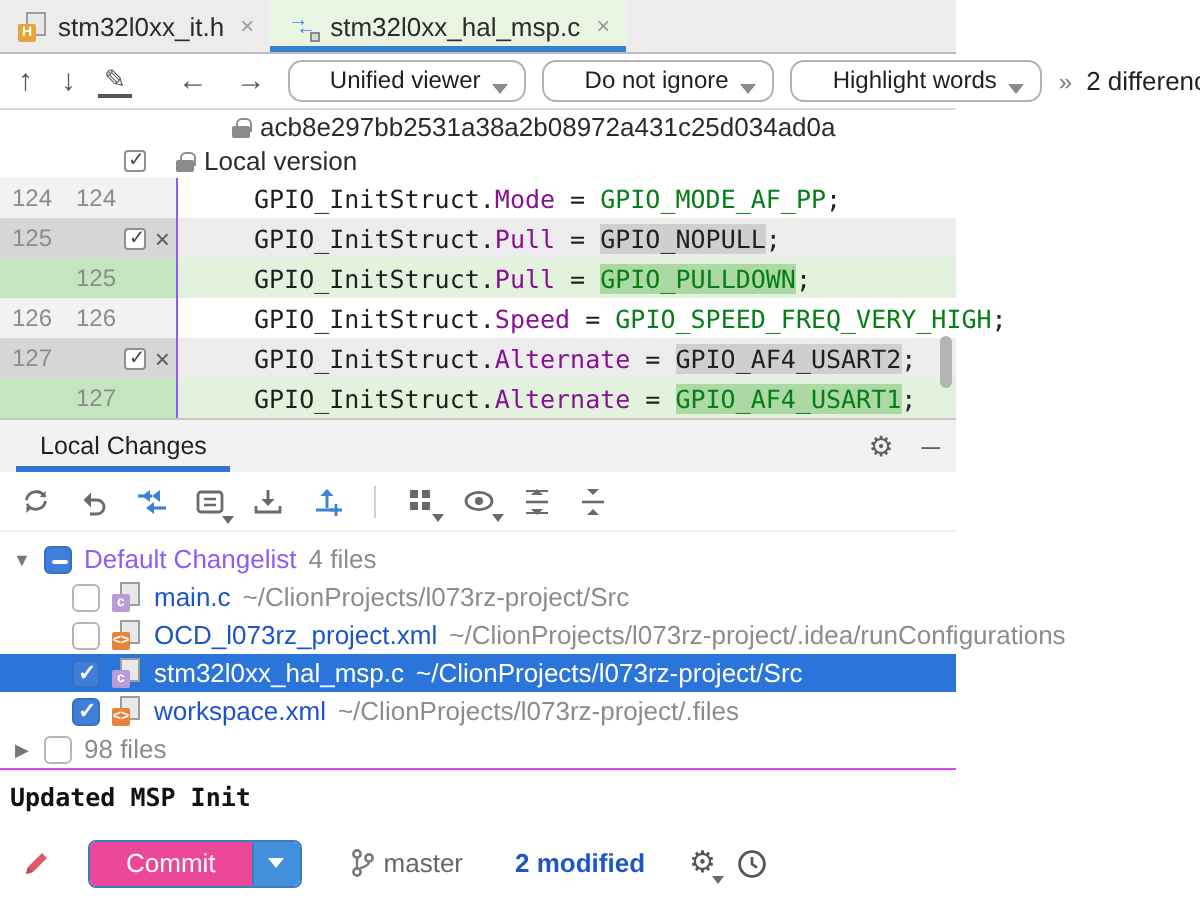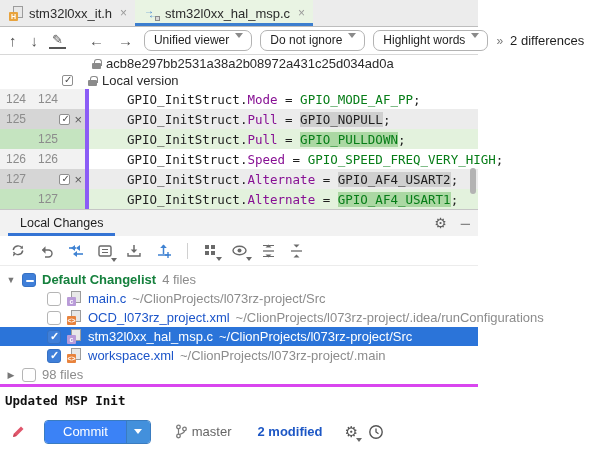--- a/index.html
+++ b/index.html
@@ -22,38 +22,38 @@
   .difficon .a1, .difficon .a2 { position:absolute; font-size:10px; font-weight:bold; color:#3f82d2; line-height:1; }
   .difficon .a1 { top:0; left:0; }
   .difficon .a2 { bottom:0; right:2px; }
   .difficon .lk { position:absolute; right:0; bottom:-1px; width:5px; height:5px; border:1px solid #8a8a8a; background:#d9d9d9; }
 
   
   .diff-toolbar { height:28px; background:#fff; border-bottom:1px solid #d8d8d8; display:flex; align-items:center; padding:0 6px; gap:8px; flex:0 0 auto; }
   .tbtn { color:#555; font-size:15px; line-height:1; padding:1px 3px; }
   .tbtn.pencil { font-size:13px; border-bottom:2px solid #555; }
   .tb-sep { width:1px; height:16px; background:#d0d0d0; margin:0 2px; }
-  .dropdown { display:flex; align-items:flex-start; gap:6px; border:1px solid #b3b3b3; border-radius:7px; background:#fff; padding:2px 8px 3px 9px; font-size:12px; color:#1f1f1f; white-space:nowrap; }
+  .dropdown { display:flex; align-items:flex-end; gap:6px; border:1px solid #b3b3b3; border-radius:7px; background:#fff; padding:2px 8px 3px 20px; font-size:12px; color:#1f1f1f; white-space:nowrap; }
   .caret { width:0; height:0; border-left:4px solid transparent; border-right:4px solid transparent; border-top:5px solid #8a8a8a; display:inline-block; }
   .chevrons { color:#7a7a7a; font-size:12px; letter-spacing:-1px; }
   .diffcount { font-size:13px; color:#1f1f1f; white-space:nowrap; }
 
   
   .diff-editor { flex:0 0 auto; background:#fff; position:relative; }
-  .meta-row { height:17px; display:flex; align-items:center; gap:5px; padding-left:92px; font-size:13px; color:#2b2b2b; }
+  .meta-row { height:17px; display:flex; align-items:center; gap:5px; padding-left:116px; font-size:13px; color:#2b2b2b; }
   .meta-row.version { padding-left:62px; }
   .lock { width:9px; height:10px; position:relative; display:inline-block; flex:0 0 auto; }
   .lock::before { content:""; position:absolute; top:0; left:1.5px; width:6px; height:6px; border:1.5px solid #8b8b8b; border-bottom:none; border-radius:3px 3px 0 0; }
   .lock::after { content:""; position:absolute; bottom:0; left:0; width:9px; height:6px; background:#8b8b8b; border-radius:1px; }
   .gcb { width:11px; height:11px; border:1px solid #8f8f8f; border-radius:2px; background:#fff; position:relative; display:inline-block; }
   .gcb::after { content:"✓"; position:absolute; top:-2px; left:1px; font-size:10px; color:#4d4d4d; }
   .meta-row .gcb { margin-right:10px; }
 
   .code-row { height:20px; display:flex; align-items:stretch; font-family:"DejaVu Sans Mono", monospace; font-size:12.5px; }
-  .gutter { width:89px; flex:0 0 auto; display:flex; align-items:center; border-right:4px solid #8b5cf6; color:#8c8c8c; font-family:"Liberation Sans", sans-serif; font-size:12px; padding:0 3px 0 6px; }
+  .gutter { width:89px; flex:0 0 auto; display:flex; align-items:center; border-right:1px solid #8b5cf6; color:#8c8c8c; font-family:"Liberation Sans", sans-serif; font-size:12px; padding:0 3px 0 6px; }
   .gutter .nl { width:24px; text-align:left; }
   .gutter .nr { width:28px; text-align:left; margin-left:8px; }
   .gutter .spacer { flex:1; }
   .gutter .excl { color:#5c5c5c; font-size:13px; margin-left:4px; }
   .codeline { flex:1; display:flex; align-items:center; padding-left:38px; white-space:pre; }
   .row-same .gutter { background:#f2f2f2; }
   .row-same .codeline { background:#fff; }
   .row-old .gutter { background:#d6d6d6; }
   .row-old .codeline { background:#ececec; }
   .row-new .gutter { background:#c5e4c0; }
@@ -74,40 +74,40 @@
   
   .lc-toolbar { height:30px; background:#fff; border-bottom:1px solid #ececec; display:flex; align-items:center; gap:13px; padding:0 10px; flex:0 0 auto; }
   .lc-toolbar svg { display:block; }
   .icon-wrap { position:relative; display:flex; align-items:center; }
   .mini-caret { position:absolute; right:-4px; bottom:-3px; width:0; height:0; border-left:3px solid transparent; border-right:3px solid transparent; border-top:4px solid #6a6a6a; }
 
   
   .tree { flex:0 0 auto; background:#fff; padding-top:4px; }
   .trow { height:19px; display:flex; align-items:center; gap:6px; padding-left:6px; font-size:13px; white-space:nowrap; }
   .trow .arrow { width:10px; color:#777; font-size:9px; text-align:center; flex:0 0 auto; }
-  .trow.indent { padding-left:47px; }
+  .trow.indent { padding-left:36px; }
   .cb { width:14px; height:14px; border-radius:3px; border:1px solid #b5b5b5; background:#fff; position:relative; flex:0 0 auto; }
   .cb.checked { background:#3f7fd9; border-color:#3671c4; }
   .cb.checked::after { content:"✓"; position:absolute; top:-1px; left:2px; color:#fff; font-size:11px; font-weight:bold; }
   .cb.indet { background:#3f7fd9; border-color:#3671c4; }
   .cb.indet::after { content:""; position:absolute; top:6px; left:3px; width:8px; height:2px; background:#fff; border-radius:1px; }
-  .tname { font-weight:bold; color:#15803d; }
+  .tname { font-weight:normal; color:#8b5cf6; }
   .tcount { color:#8c8c8c; }
   .fname { color:#1b54c9; }
   .fpath { color:#8c8c8c; }
   .trow.selected { background:#2b74d9; }
   .trow.selected .fname, .trow.selected .fpath { color:#fff; }
 
   
-  .commit-msg { height:30px; border-top:3px solid #d946ef; background:#fff; display:flex; align-items:flex-start; padding:6px 0 0 5px; font-family:"DejaVu Sans Mono", monospace; font-weight:bold; font-size:12.5px; color:#111; flex:0 0 auto; }
+  .commit-msg { height:30px; border-top:1px solid #d946ef; background:#fff; display:flex; align-items:flex-start; padding:6px 0 0 5px; font-family:"DejaVu Sans Mono", monospace; font-weight:bold; font-size:12.5px; color:#111; flex:0 0 auto; }
 
   
   .bottom-bar { flex:1; background:#fff; display:flex; align-items:center; gap:10px; padding:0 10px; }
   .commit-split { display:flex; align-items:stretch; height:24px; border:1px solid #3a7cc0; border-radius:4px; overflow:hidden; margin-left:8px; }
-  .commit-main { background:#3b82f6; color:#fff; font-size:13px; display:flex; align-items:center; padding:0 18px; }
+  .commit-main { background:#ec4899; color:#fff; font-size:13px; display:flex; align-items:center; padding:0 18px; }
   .commit-arrow { background:#4390dc; border-left:1px solid #3a7cc0; width:24px; display:flex; align-items:center; justify-content:center; }
   .commit-arrow .caret { border-top-color:#fff; }
   .branch-area { display:flex; align-items:center; gap:5px; margin-left:14px; color:#666; font-size:13px; }
   .modified { color:#1d57c5; font-size:13px; font-weight:bold; margin-left:16px; }
   .bicon { color:#555; font-size:15px; line-height:1; }
 </style>
 </head>
 <body>
 
 <div class="window">
@@ -344,21 +344,21 @@
       <span class="fname">stm32l0xx_hal_msp.c</span>
       <span class="fpath">~/ClionProjects/l073rz-project/Src</span>
     </div>
     <div class="trow indent">
       <span class="cb checked"></span>
       <span class="fileicon">
           <span class="page"></span>
           <span class="badge badge-xml">&lt;&gt;</span>
         </span>
       <span class="fname">workspace.xml</span>
-      <span class="fpath">~/ClionProjects/l073rz-project/.main</span>
+      <span class="fpath">~/ClionProjects/l073rz-project/.files</span>
     </div>
     <div class="trow">
       <span class="arrow">▶</span>
       <span class="cb"></span>
       <span class="tcount">98 files</span>
     </div>
   </div>
 
   <div class="commit-msg">
     <span>Updated MSP Init</span>

